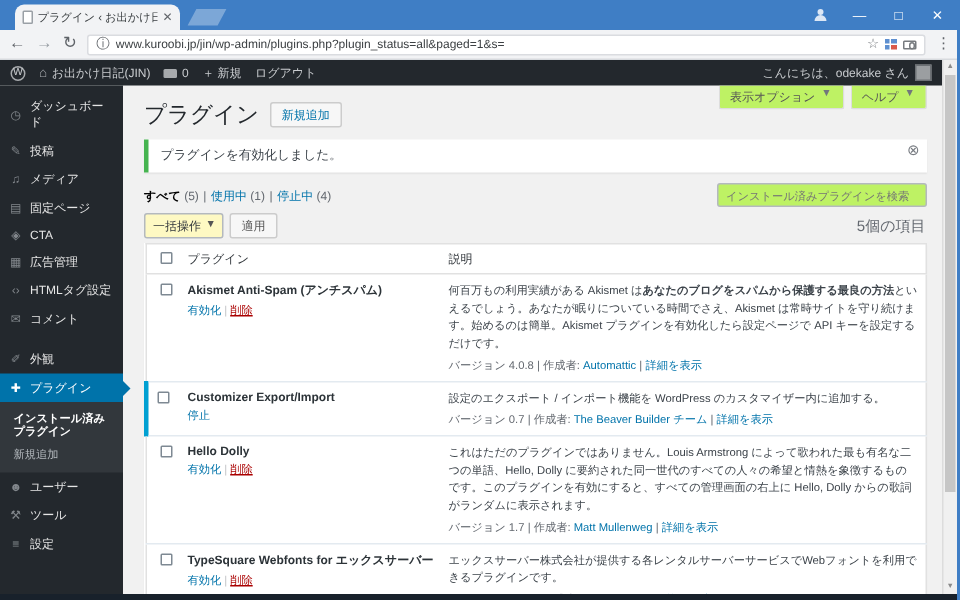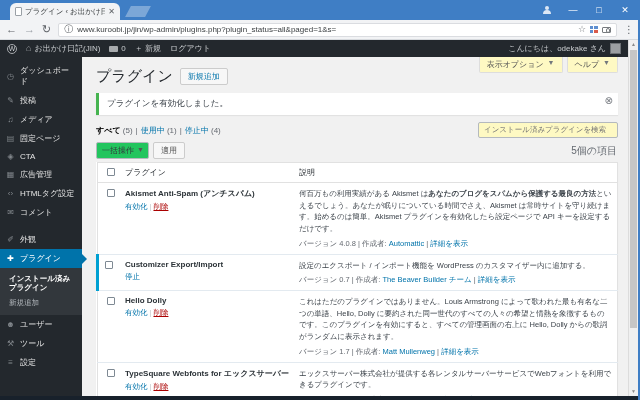--- a/index.html
+++ b/index.html
@@ -64,48 +64,48 @@
                 border:5px solid transparent; border-left-color:#0073aa; border-right-width:0; }
   .submenu { background:#32373c; padding:3px 0 5px; }
   .submenu-item { padding:2.5px 6px 2.5px 9px; color:#b4b9be; font-size:7.5px; line-height:1.3; cursor:default; }
   .submenu-item.current { color:#fff; font-weight:bold; }
   .collapse-item { margin-top:12px; color:#a0a5aa; }
 
   
   .content { position:absolute; left:82px; top:57px; right:12px; bottom:4px; overflow:hidden;
              padding:6px 10px 0 14px; }
   .screen-meta { position:absolute; top:0; right:10px; display:flex; gap:4px; }
-  .sm-tab { background:#fef9c3; border:1px solid #ddd; border-top:none; border-radius:0 0 2px 2px;
+  .sm-tab { background:#bef264; border:1px solid #ddd; border-top:none; border-radius:0 0 2px 2px;
             padding:2px 7px; font-size:8px; color:#555; display:flex; gap:4px; align-items:flex-start; }
   .sm-tab .caret { font-size:7px; color:#72777c; }
 
   .title-row { display:flex; align-items:center; gap:7px; margin-top:4px; }
   h1.page-title { font-size:15px; font-weight:400; color:#23282d; }
   .add-new-btn { font-size:8px; color:#0073aa; background:#f7f7f7; border:1px solid #cccccc;
                  border-radius:2px; padding:2px 7px; cursor:pointer; }
 
   .notice { margin-top:7px; background:#fff; border-left:3px solid #46b450; box-shadow:0 1px 1px rgba(0,0,0,.06);
             padding:5px 22px 5px 8px; font-size:8.5px; color:#3c434a; position:relative; }
   .notice-dismiss { position:absolute; right:5px; top:3px; font-size:10px; color:#787c82; cursor:pointer; line-height:1; }
 
   .list-controls { position:relative; margin-top:7px; min-height:36px; }
   .filters { font-size:8px; padding-top:3px; }
   .filters a { text-decoration:none; color:#0073aa; cursor:pointer; }
   .filters a.current { color:#000; font-weight:bold; }
   .filters .count { color:#646970; font-weight:normal; }
   .filters .sep { color:#646970; padding:0 3px; }
   .bulk-row { margin-top:6px; display:flex; gap:4px; align-items:center; }
-  .bulk-select { font-size:8px; color:#32373c; background:#22c55e; border:1px solid #b4b9be; border-radius:2px;
+  .bulk-select { font-size:8px; color:#32373c; background:#fef9c3; border:1px solid #b4b9be; border-radius:2px;
                  padding:2px 14px 2px 5px; position:relative; cursor:pointer; }
   .bulk-select .caret { position:absolute; right:4px; top:3px; font-size:7px; color:#555; }
   .apply-btn { font-size:8px; color:#555; background:#f7f7f7; border:1px solid #cccccc; border-radius:2px;
                padding:2px 7px; cursor:pointer; }
-  .search-box { position:absolute; right:0; top:0; width:140px; height:16px; background:#fef9c3;
+  .search-box { position:absolute; right:0; top:0; width:140px; height:16px; background:#bef264;
                 border:1px solid #b4b9be; border-radius:2px; font-size:7.5px; color:#72777c;
-                padding:0 5px; font-family:Liberation Mono, monospace; }
+                padding:0 5px; font-family:Liberation Sans, sans-serif; }
   .items-count { position:absolute; right:1px; top:22px; font-size:10px; color:#646970; }
 
   
   table.plugins { width:100%; margin-top:3px; border-collapse:collapse; background:#fff;
                   border:1px solid #e1e1e1; box-shadow:0 1px 1px rgba(0,0,0,.04); }
   table.plugins th, table.plugins td { vertical-align:top; text-align:left; }
   .thead-row th { padding:4px 5px; font-size:8px; font-weight:normal; color:#32373c; border-bottom:1px solid #e1e1e1; }
   col.ck { width:16px; } col.nm { width:150px; }
   .checkbox { width:8px; height:8px; background:#fff; border:1px solid #7e8993; border-radius:1px; margin:1px 0 0 4px; cursor:pointer; }
   tr.plugin-row td { padding:5px; border-bottom:1px solid #e3eaf0; }

